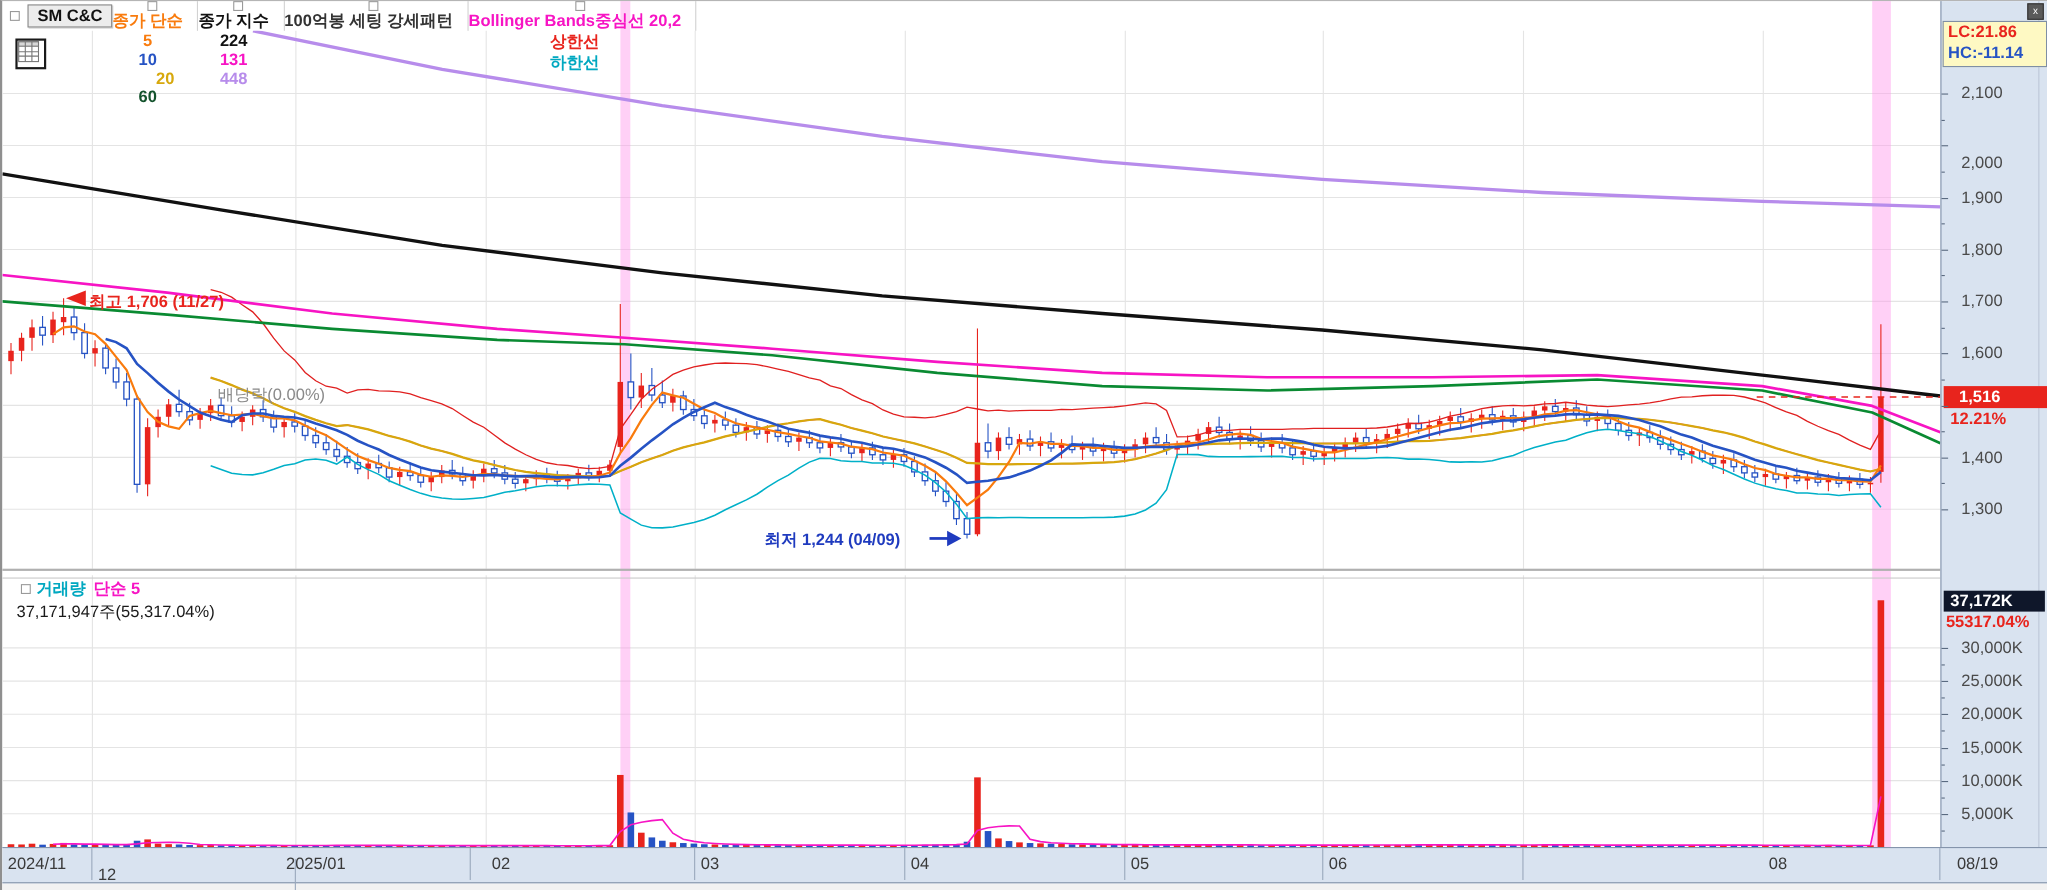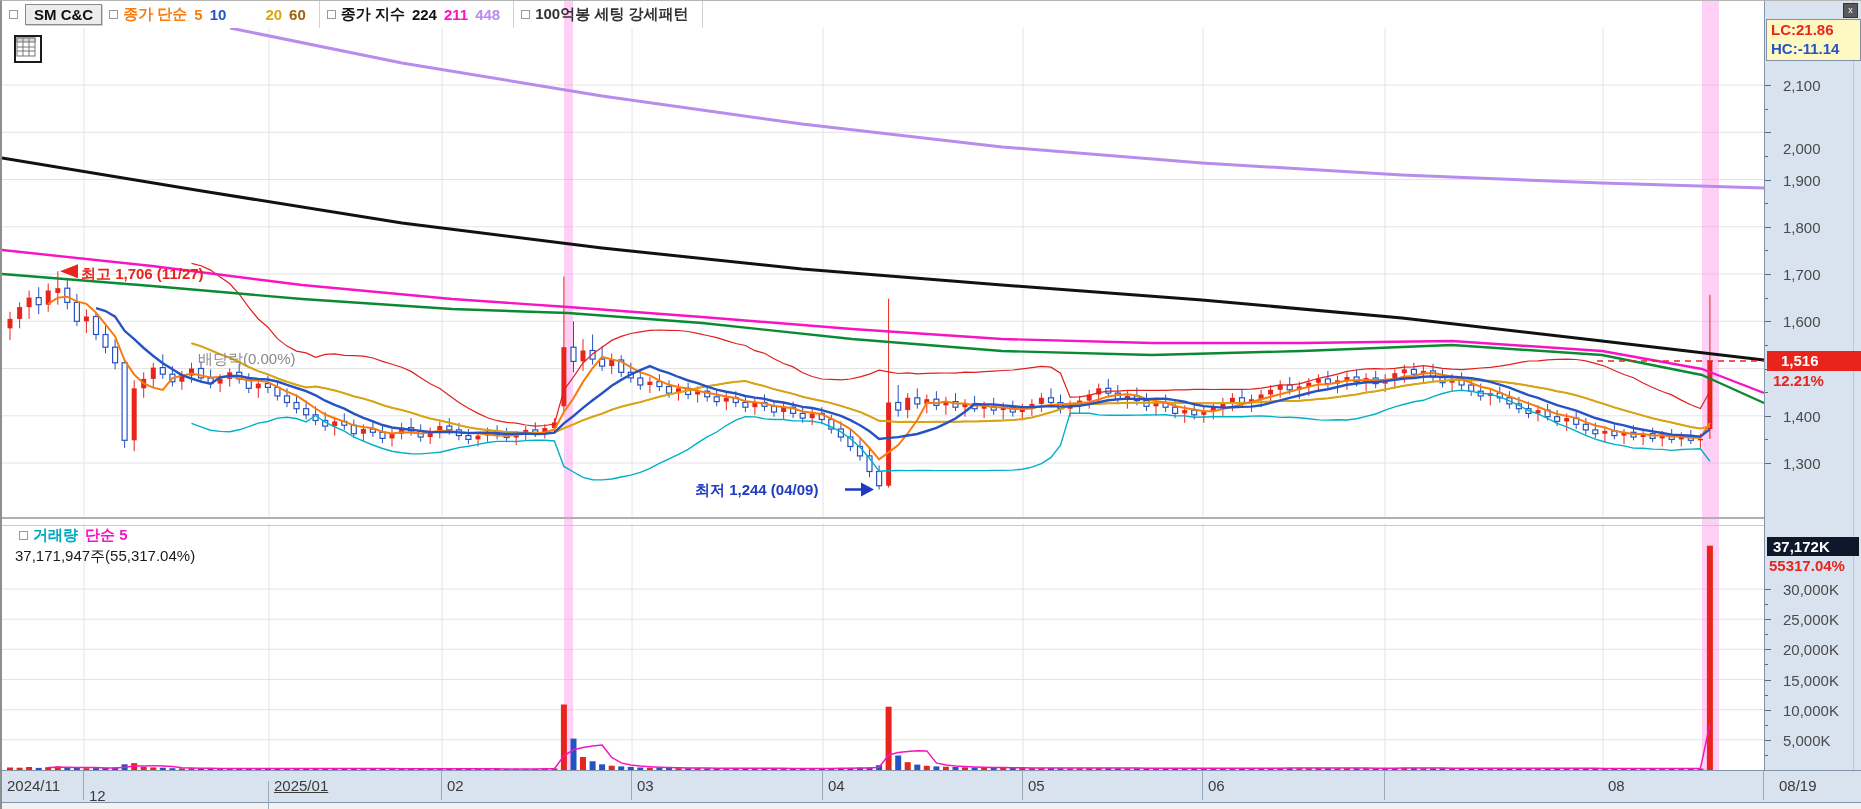--- a/index.html
+++ b/index.html
@@ -2,21 +2,21 @@
 <html><head>
 <meta charset="utf-8">
 <style>
   html,body{margin:0;padding:0;background:#c9c9c9;}
   #app{position:relative;width:1861px;height:809px;background:#ffffff;overflow:hidden;
        font-family:"Liberation Sans","DejaVu Sans",sans-serif;border-left:2px solid #8f8f8f;border-top:1px solid #b5b5b5;}
   #chart-svg{position:absolute;left:0;top:0;z-index:1;}
   
   #header{position:absolute;left:0;top:0;width:1762px;height:27px;z-index:3;display:flex;align-items:center;white-space:nowrap;}
   .bullet{display:inline-block;width:7px;height:7px;border:1px solid #9a9a9a;background:#fff;margin:0 5px 0 7px;flex:0 0 auto;}
-  .legend-group{display:flex;align-items:center;height:27px;padding-right:6px;border-right:1px solid #d2d2d2;}
+  .legend-group{display:flex;align-items:center;height:27px;padding-right:6px;border-right:1px solid #d2d2d2;flex-direction:column;}
   .legend-part{font-size:15px;font-weight:700;margin-right:7px;letter-spacing:0;}
   #symbol-btn{display:inline-block;margin-left:2px;padding:1px 8px;font-size:15px;font-weight:700;color:#111;
       background:#ececec;border:1px solid #8a8a8a;box-shadow:1px 1px 0 #cfcfcf;}
   #grid-icon-btn{position:absolute;left:12px;top:34px;width:24px;height:24px;background:#fff;border:2px solid #1a1a1a;z-index:3;cursor:pointer;}
   
   #axis-panel{position:absolute;left:1762px;top:0;width:99px;height:809px;background:#d9e3f0;border-left:1px solid #8494ab;z-index:2;}
   #axis-inner-line{position:absolute;left:88px;top:0;width:1px;height:809px;background:#bcc7d8;}
   .axis-label{position:absolute;left:18px;font-size:15px;color:#4a4a4a;transform:translateY(-50%);text-align:center;}
   .tick{position:absolute;left:0;height:1px;background:#5a6a80;}
   #lc-hc-box{position:absolute;left:1px;top:2px;width:93px;height:40px;background:#fef9c3;border:1px solid #7f8fa4;z-index:3;margin-top:16px;}
@@ -657,32 +657,38 @@
   <div id="header">
     <span class="bullet"></span>
     <span id="symbol-btn">SM C&amp;C</span>
     <span id="legend-container" style="display:flex;align-items:center;height:27px;">
         <span class="legend-group">
           <span class="bullet"></span>
           <span class="legend-part" style="color: rgb(249, 123, 13);">종가 단순</span>
           <span class="legend-part" style="color: rgb(249, 123, 13);">5</span>
           <span class="legend-part" style="color: rgb(38, 83, 196);">10</span>
           <span class="legend-part" style="color: rgb(215, 168, 12); margin-left: 32px;">20</span>
-          <span class="legend-part" style="color: #a16207;">60</span>
+          <span class="legend-part" style="color: #14532d;">60</span>
         </span>
         <span class="legend-group">
           <span class="bullet"></span>
           <span class="legend-part" style="color: rgb(17, 17, 17);">종가 지수</span>
           <span class="legend-part" style="color: rgb(17, 17, 17);">224</span>
-          <span class="legend-part" style="color: rgb(247, 20, 196);">211</span>
+          <span class="legend-part" style="color: rgb(247, 20, 196);">131</span>
           <span class="legend-part" style="color: rgb(183, 140, 235);">448</span>
         </span>
         <span class="legend-group">
           <span class="bullet"></span>
           <span class="legend-part" style="color: rgb(51, 51, 51);">100억봉 세팅 강세패턴</span>
+        </span>
+        <span class="legend-group">
+          <span class="bullet"></span>
+          <span class="legend-part" style="color: rgb(247, 20, 196);">Bollinger Bands중심선 20,2</span>
+          <span class="legend-part" style="color: rgb(232, 36, 29);">상한선</span>
+          <span class="legend-part" style="color: rgb(0, 168, 192);">하한선</span>
         </span>
       </span>
   </div>
 
   <div id="grid-icon-btn">
     <svg width="20" height="20" viewBox="0 0 20 20">
       <rect x="1" y="1" width="18" height="18" fill="#fff" stroke="#777"></rect>
       <rect x="1" y="1" width="18" height="4" fill="#d8d8d8" stroke="#777"></rect>
       <line x1="7" y1="1" x2="7" y2="19" stroke="#777"></line>
       <line x1="13" y1="1" x2="13" y2="19" stroke="#777"></line>
@@ -762,21 +768,21 @@
         <div class="tick" style="top: 633.3px; width: 3px;"></div>
         <div class="tick" style="top: 618.2px; width: 6px;"></div>
         <div class="tick" style="top: 603.1px; width: 3px;"></div>
         <div class="tick" style="top: 588px; width: 6px;"></div>
       </div>
   </div>
 
   <div id="date-axis">
       <div class="date-cell" style="left: 0px; width: 82px;">2024/11</div>
       <div class="date-cell" style="left: 82px; width: 185px; margin-top: 10px;">12</div>
-      <div class="date-cell" style="left: 267px; width: 173px; text-decoration: underline;">2025/01</div>
+      <div class="date-cell" style="left: 253px; width: 173px;">2025/01</div>
       <div class="date-cell" style="left: 440px; width: 190px;">02</div>
       <div class="date-cell" style="left: 630px; width: 191px;">03</div>
       <div class="date-cell" style="left: 821px; width: 200px;">04</div>
       <div class="date-cell" style="left: 1021px; width: 180px;">05</div>
       <div class="date-cell" style="left: 1201px; width: 182px;">06</div>
       <div class="date-cell" style="left: 1601px; width: 161px;">08</div>
       <div class="date-cell" style="left: 1762px; width: 99px; padding-left: 15px;">08/19</div>
     </div>
   <div id="bottom-strip"></div>
 

